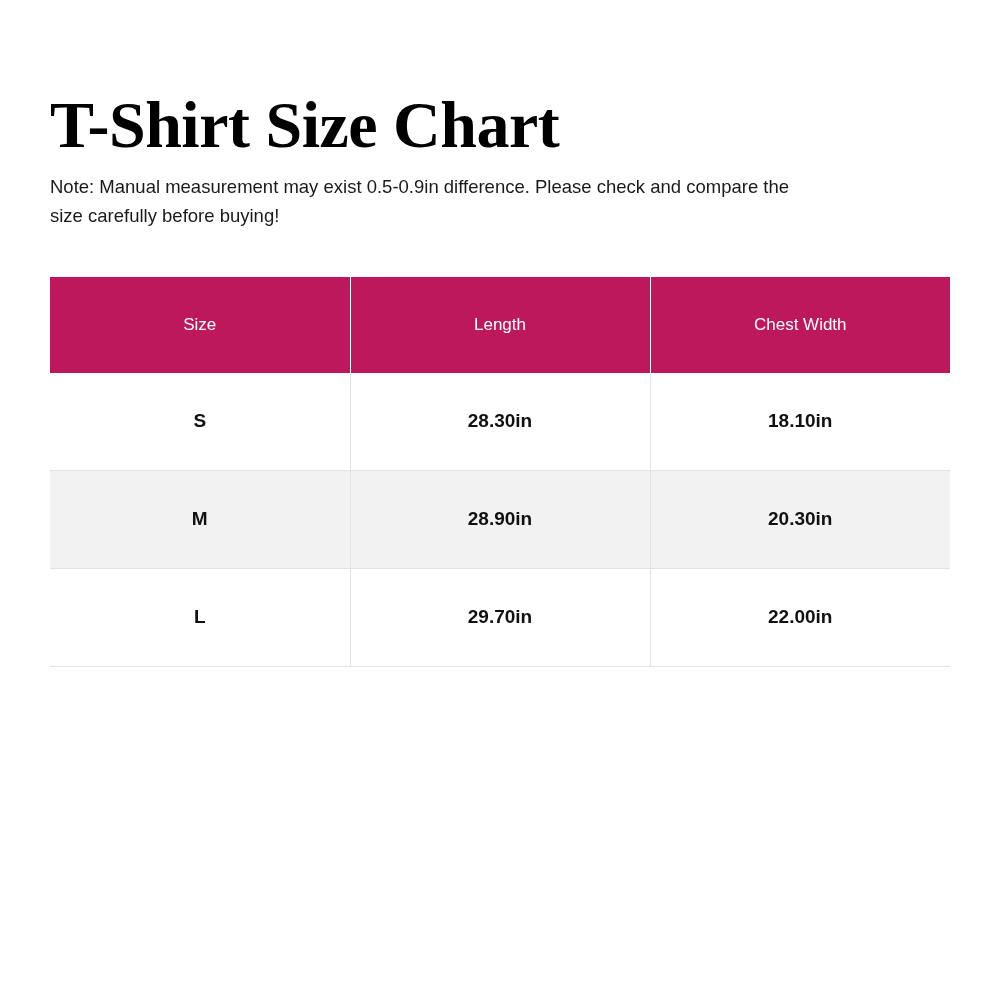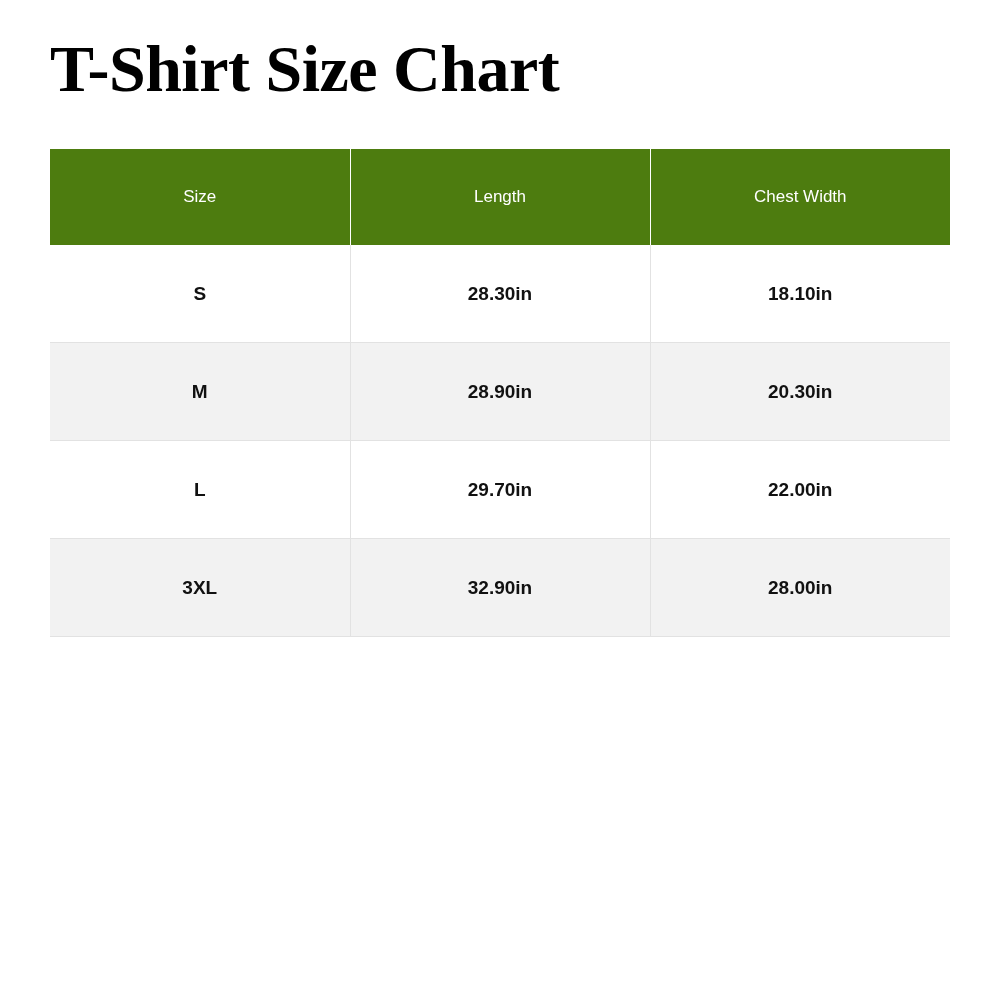--- a/index.html
+++ b/index.html
@@ -11,21 +11,21 @@
     height: 1000px;
     background: #ffffff;
     font-family: "Liberation Sans", sans-serif;
     color: #111111;
     overflow: hidden;
   }
   .page {
     box-sizing: border-box;
     width: 868px;
     height: 1000px;
-    padding: 34px 50px 0 50px;
+    padding: 90px 50px 0 50px;
   }
   .title {
     font-family: "Liberation Serif", serif;
     font-weight: bold;
     font-size: 66px;
     line-height: 1.05;
     letter-spacing: -0.5px;
     color: #000000;
     margin: 0 0 14px 0;
   }
@@ -39,21 +39,21 @@
   }
   .table-wrap {
     margin-top: 46px;
   }
   table.size-chart {
     border-collapse: collapse;
     width: 900px;
     table-layout: fixed;
   }
   table.size-chart th {
-    background: #4d7c0f;
+    background: #be185d;
     color: #ffffff;
     font-weight: normal;
     font-size: 17px;
     height: 94px;
     text-align: center;
     border-right: 1px solid #ffffff;
     vertical-align: middle;
   }
   table.size-chart th:last-child {
     border-right: none;
@@ -81,20 +81,21 @@
     border-left: none;
   }
 </style>
 </head>
 <body>
 
 <div class="page">
 
   <h1 class="title">T-Shirt Size Chart</h1>
 
+  <p class="note">Note: Manual measurement may exist 0.5-0.9in difference. Please check and compare the size carefully before buying!</p>
 
   <div class="table-wrap">
     <table class="size-chart">
       <thead>
         <tr>
           <th>Size</th>
           <th>Length</th>
           <th>Chest Width</th>
         </tr>
       </thead>
@@ -107,22 +108,17 @@
         <tr>
           <td>M</td>
           <td>28.90in</td>
           <td>20.30in</td>
         </tr>
         <tr>
           <td>L</td>
           <td>29.70in</td>
           <td>22.00in</td>
         </tr>
-        <tr>
-          <td>3XL</td>
-          <td>32.90in</td>
-          <td>28.00in</td>
-        </tr>
       </tbody>
     </table>
   </div>
 
 </div>
 
 </body></html>

